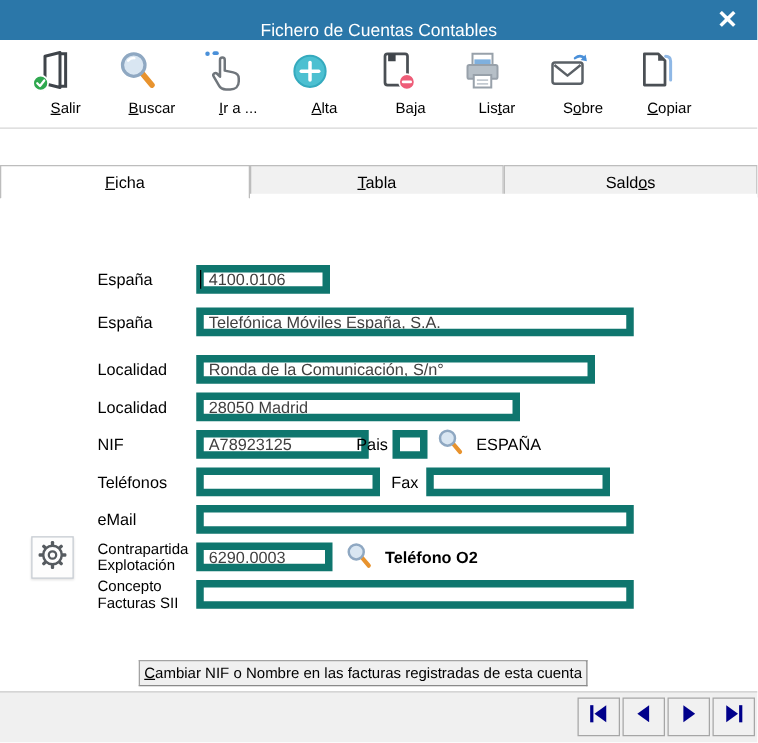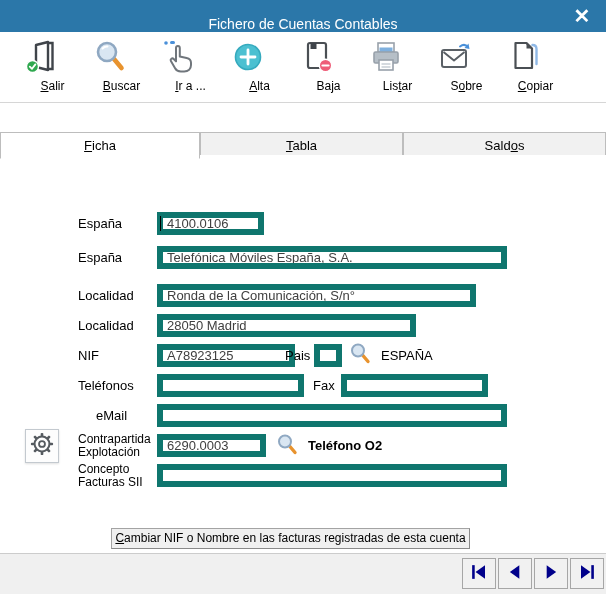--- a/index.html
+++ b/index.html
@@ -226,21 +226,21 @@
         <circle cx="10" cy="9.5" r="6" fill="#d9e6f2" stroke="#8fa8c2" stroke-width="2"></circle>
       </svg>
     </span>
     <span class="ftext" style="left:381px; top:193px;">ESPAÑA</span>
 
     <span class="flabel" style="left:78px; top:223px;">Teléfonos</span>
     <input class="finput" style="left: 157px; top: 219px; width: 147px;" value="">
     <span class="flabel" style="left:313px; top:223px;">Fax</span>
     <input class="finput" style="left: 341px; top: 219px; width: 147px;" value="">
 
-    <span class="flabel" style="left:96px; top:253px;">eMail</span>
+    <span class="flabel" style="left:78px; top:253px;">eMail</span>
     <input class="finput" style="left: 157px; top: 249px; width: 350px;" value="">
 
     <div class="gear-btn">
       <span>
         <svg width="28" height="28" viewBox="0 0 34 34">
           <g fill="#565b60">
             <rect x="15.4" y="3.5" width="3.2" height="5" rx="1.2" transform="rotate(0 17 17)"></rect>
             <rect x="15.4" y="3.5" width="3.2" height="5" rx="1.2" transform="rotate(45 17 17)"></rect>
             <rect x="15.4" y="3.5" width="3.2" height="5" rx="1.2" transform="rotate(90 17 17)"></rect>
             <rect x="15.4" y="3.5" width="3.2" height="5" rx="1.2" transform="rotate(135 17 17)"></rect>

